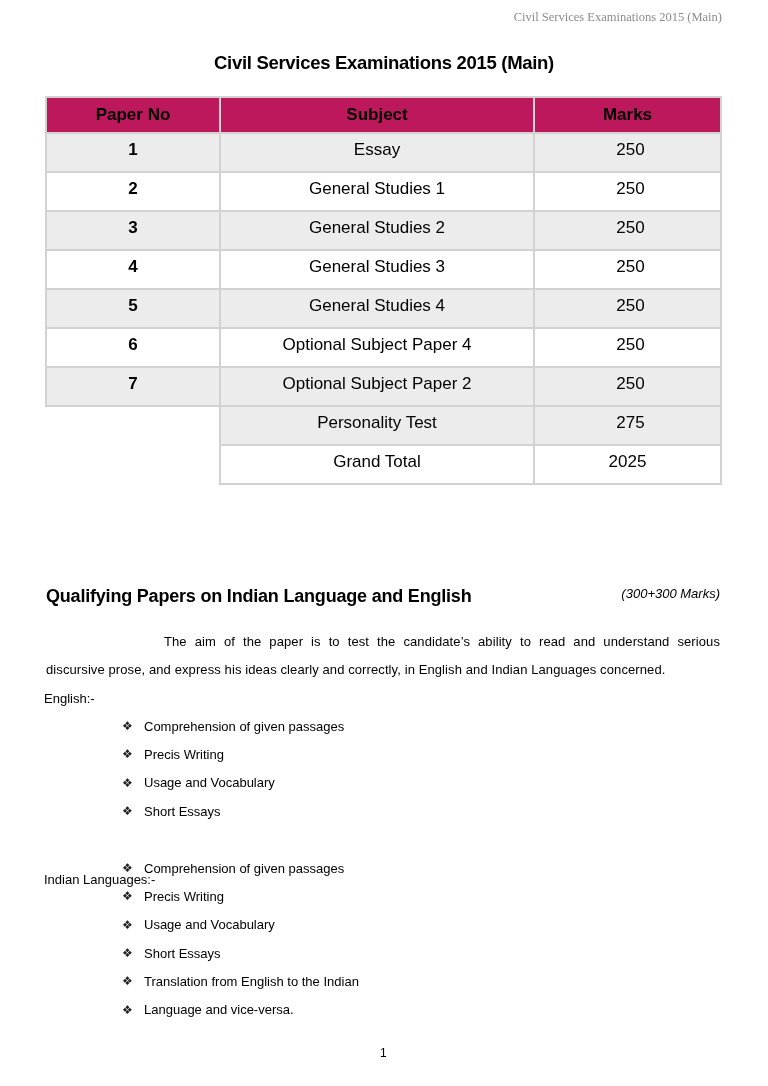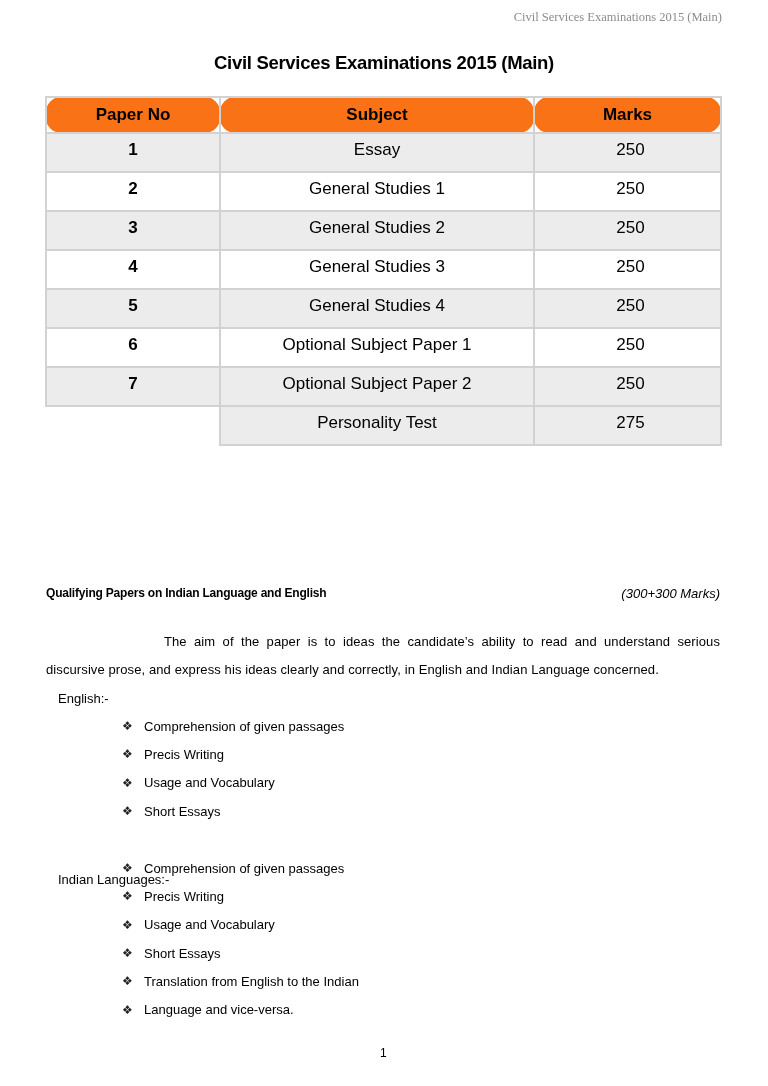--- a/index.html
+++ b/index.html
@@ -1,36 +1,36 @@
 <!DOCTYPE html>
 <html><head>
 <meta charset="utf-8">
 <style>
   html, body { margin:0; padding:0; background:#ffffff; }
   body { width:768px; height:1086px; position:relative; overflow:hidden; font-family:"Liberation Sans", sans-serif; color:#000; }
   .running-header { position:absolute; top:10px; right:46px; font-family:"Liberation Serif", serif; font-size:12.5px; color:#8c8c8c; }
   .title { position:absolute; top:52px; left:0; width:768px; text-align:center; font-size:18.5px; font-weight:bold; letter-spacing:-0.3px; }
   table.marks { position:absolute; top:96px; left:45px; border-collapse:collapse; font-size:17px; }
   table.marks td, table.marks th { border:2px solid #d2d2d2; text-align:center; vertical-align:top; padding:6px 0 0 0; box-sizing:border-box; }
-  table.marks th { height:36px; font-weight:bold; background:#f97316; padding-top:7px;border-radius:15px; }
+  table.marks th { height:36px; font-weight:bold; background:#be185d; padding-top:7px; }
   table.marks td.c1 { width:174px; font-weight:bold; }
   table.marks td.c2, table.marks th.c2 { width:314px; }
   table.marks td.c3, table.marks th.c3 { width:187px; }
   table.marks th.c1 { width:174px; }
   table.marks tr.row td { height:39px; }
   table.marks tr.shade td { background:#ececec; }
   table.marks tr.plain td { background:#ffffff; }
   table.marks td.empty { border:none; border-top:2px solid #d2d2d2; background:#fff !important; }
   .marks-val { display:inline-block; padding-left:6px; }
-  .section-heading { position:absolute; top:586px; left:46px; font-size:12px; font-weight:bold; letter-spacing:-0.2px; }
+  .section-heading { position:absolute; top:586px; left:46px; font-size:18px; font-weight:bold; letter-spacing:-0.2px; }
   .section-marks { position:absolute; top:586px; right:48px; font-size:13px;font-style:italic; }
   .para { position:absolute; left:46px; width:674px; font-size:13px; line-height:29px; letter-spacing:0.1px; }
   .para1 { top:627px; text-align:justify; text-align-last:justify; text-indent:118px; }
   .para2 { top:655px; }
-  .label { position:absolute; left:58px; font-size:13px; }
+  .label { position:absolute; left:44px; font-size:13px; }
   .list { position:absolute; left:122px; margin:0; padding:0; list-style:none; font-size:13px; }
   .list li { height:28.3px; display:flex; align-items:center; }
   .bullet { width:22px; font-size:12px; color:#222; }
   .page-num { position:absolute; top:1046px; left:380px; font-size:12px; }
 </style>
 </head>
 <body>
 
 <div class="running-header">Civil Services Examinations 2015 (Main)</div>
 <div class="title">Civil Services Examinations 2015 (Main)</div>
@@ -62,41 +62,46 @@
     <td class="c2">General Studies 3</td>
     <td class="c3"><span class="marks-val">250</span></td>
   </tr>
   <tr class="row shade">
     <td class="c1">5</td>
     <td class="c2">General Studies 4</td>
     <td class="c3"><span class="marks-val">250</span></td>
   </tr>
   <tr class="row plain">
     <td class="c1">6</td>
-    <td class="c2">Optional Subject Paper 1</td>
+    <td class="c2">Optional Subject Paper 4</td>
     <td class="c3"><span class="marks-val">250</span></td>
   </tr>
   <tr class="row shade">
     <td class="c1">7</td>
     <td class="c2">Optional Subject Paper 2</td>
     <td class="c3"><span class="marks-val">250</span></td>
   </tr>
   <tr class="row shade">
     <td class="c1 empty" style="border-top:none"></td>
     <td class="c2">Personality Test</td>
     <td class="c3"><span class="marks-val">275</span></td>
   </tr>
+  <tr class="row plain">
+    <td class="c1 empty" style="border-top:none"></td>
+    <td class="c2">Grand Total</td>
+    <td class="c3">2025</td>
+  </tr>
 </tbody>
   </table>
 
 <div class="section-heading">Qualifying Papers on Indian Language and English</div>
 <div class="section-marks">(300+300 Marks)</div>
 
-<div class="para para1">The aim of the paper is to ideas the candidate’s ability to read and understand serious</div>
-<div class="para para2">discursive prose, and express his ideas clearly and correctly, in English and Indian Language concerned.</div>
+<div class="para para1">The aim of the paper is to test the candidate’s ability to read and understand serious</div>
+<div class="para para2">discursive prose, and express his ideas clearly and correctly, in English and Indian Languages concerned.</div>
 
 <div class="label" style="top:691px;">English:-</div>
 <ul class="list" style="top:712px;">
   <li>
       <span class="bullet">❖</span>
       <span>Comprehension of given passages</span>
     </li>
   <li>
       <span class="bullet">❖</span>
       <span>Precis Writing</span>

